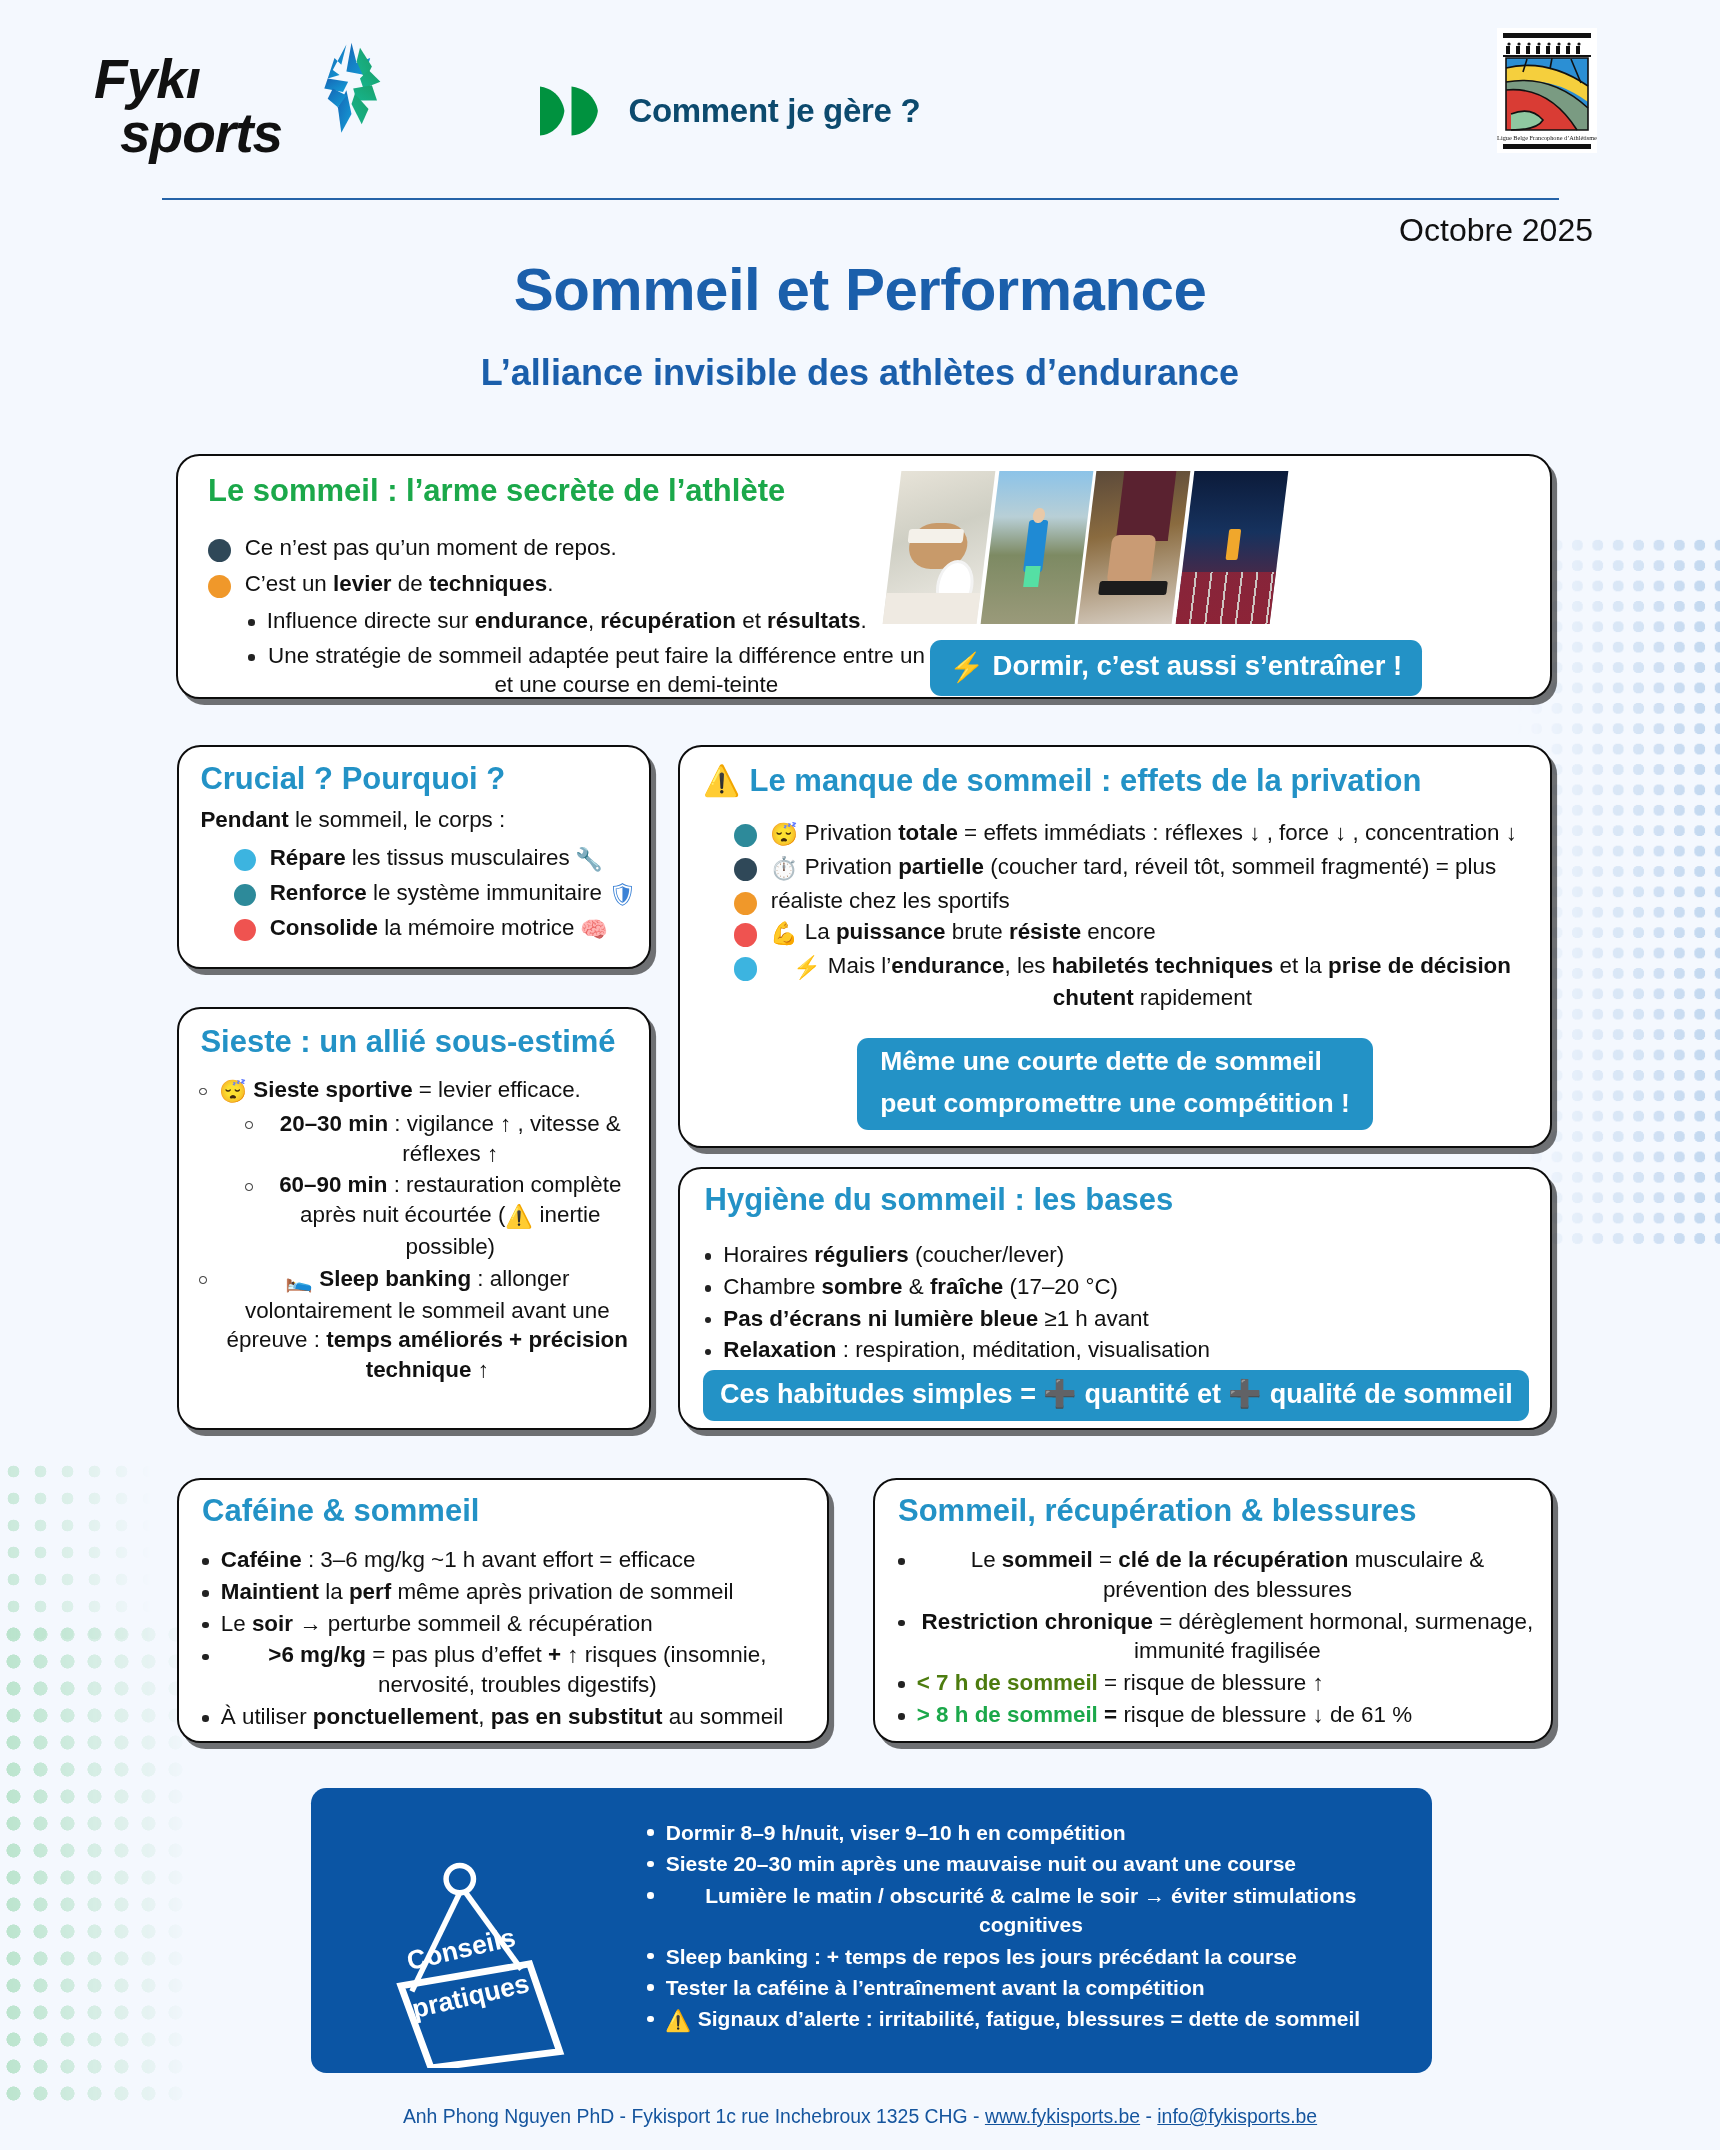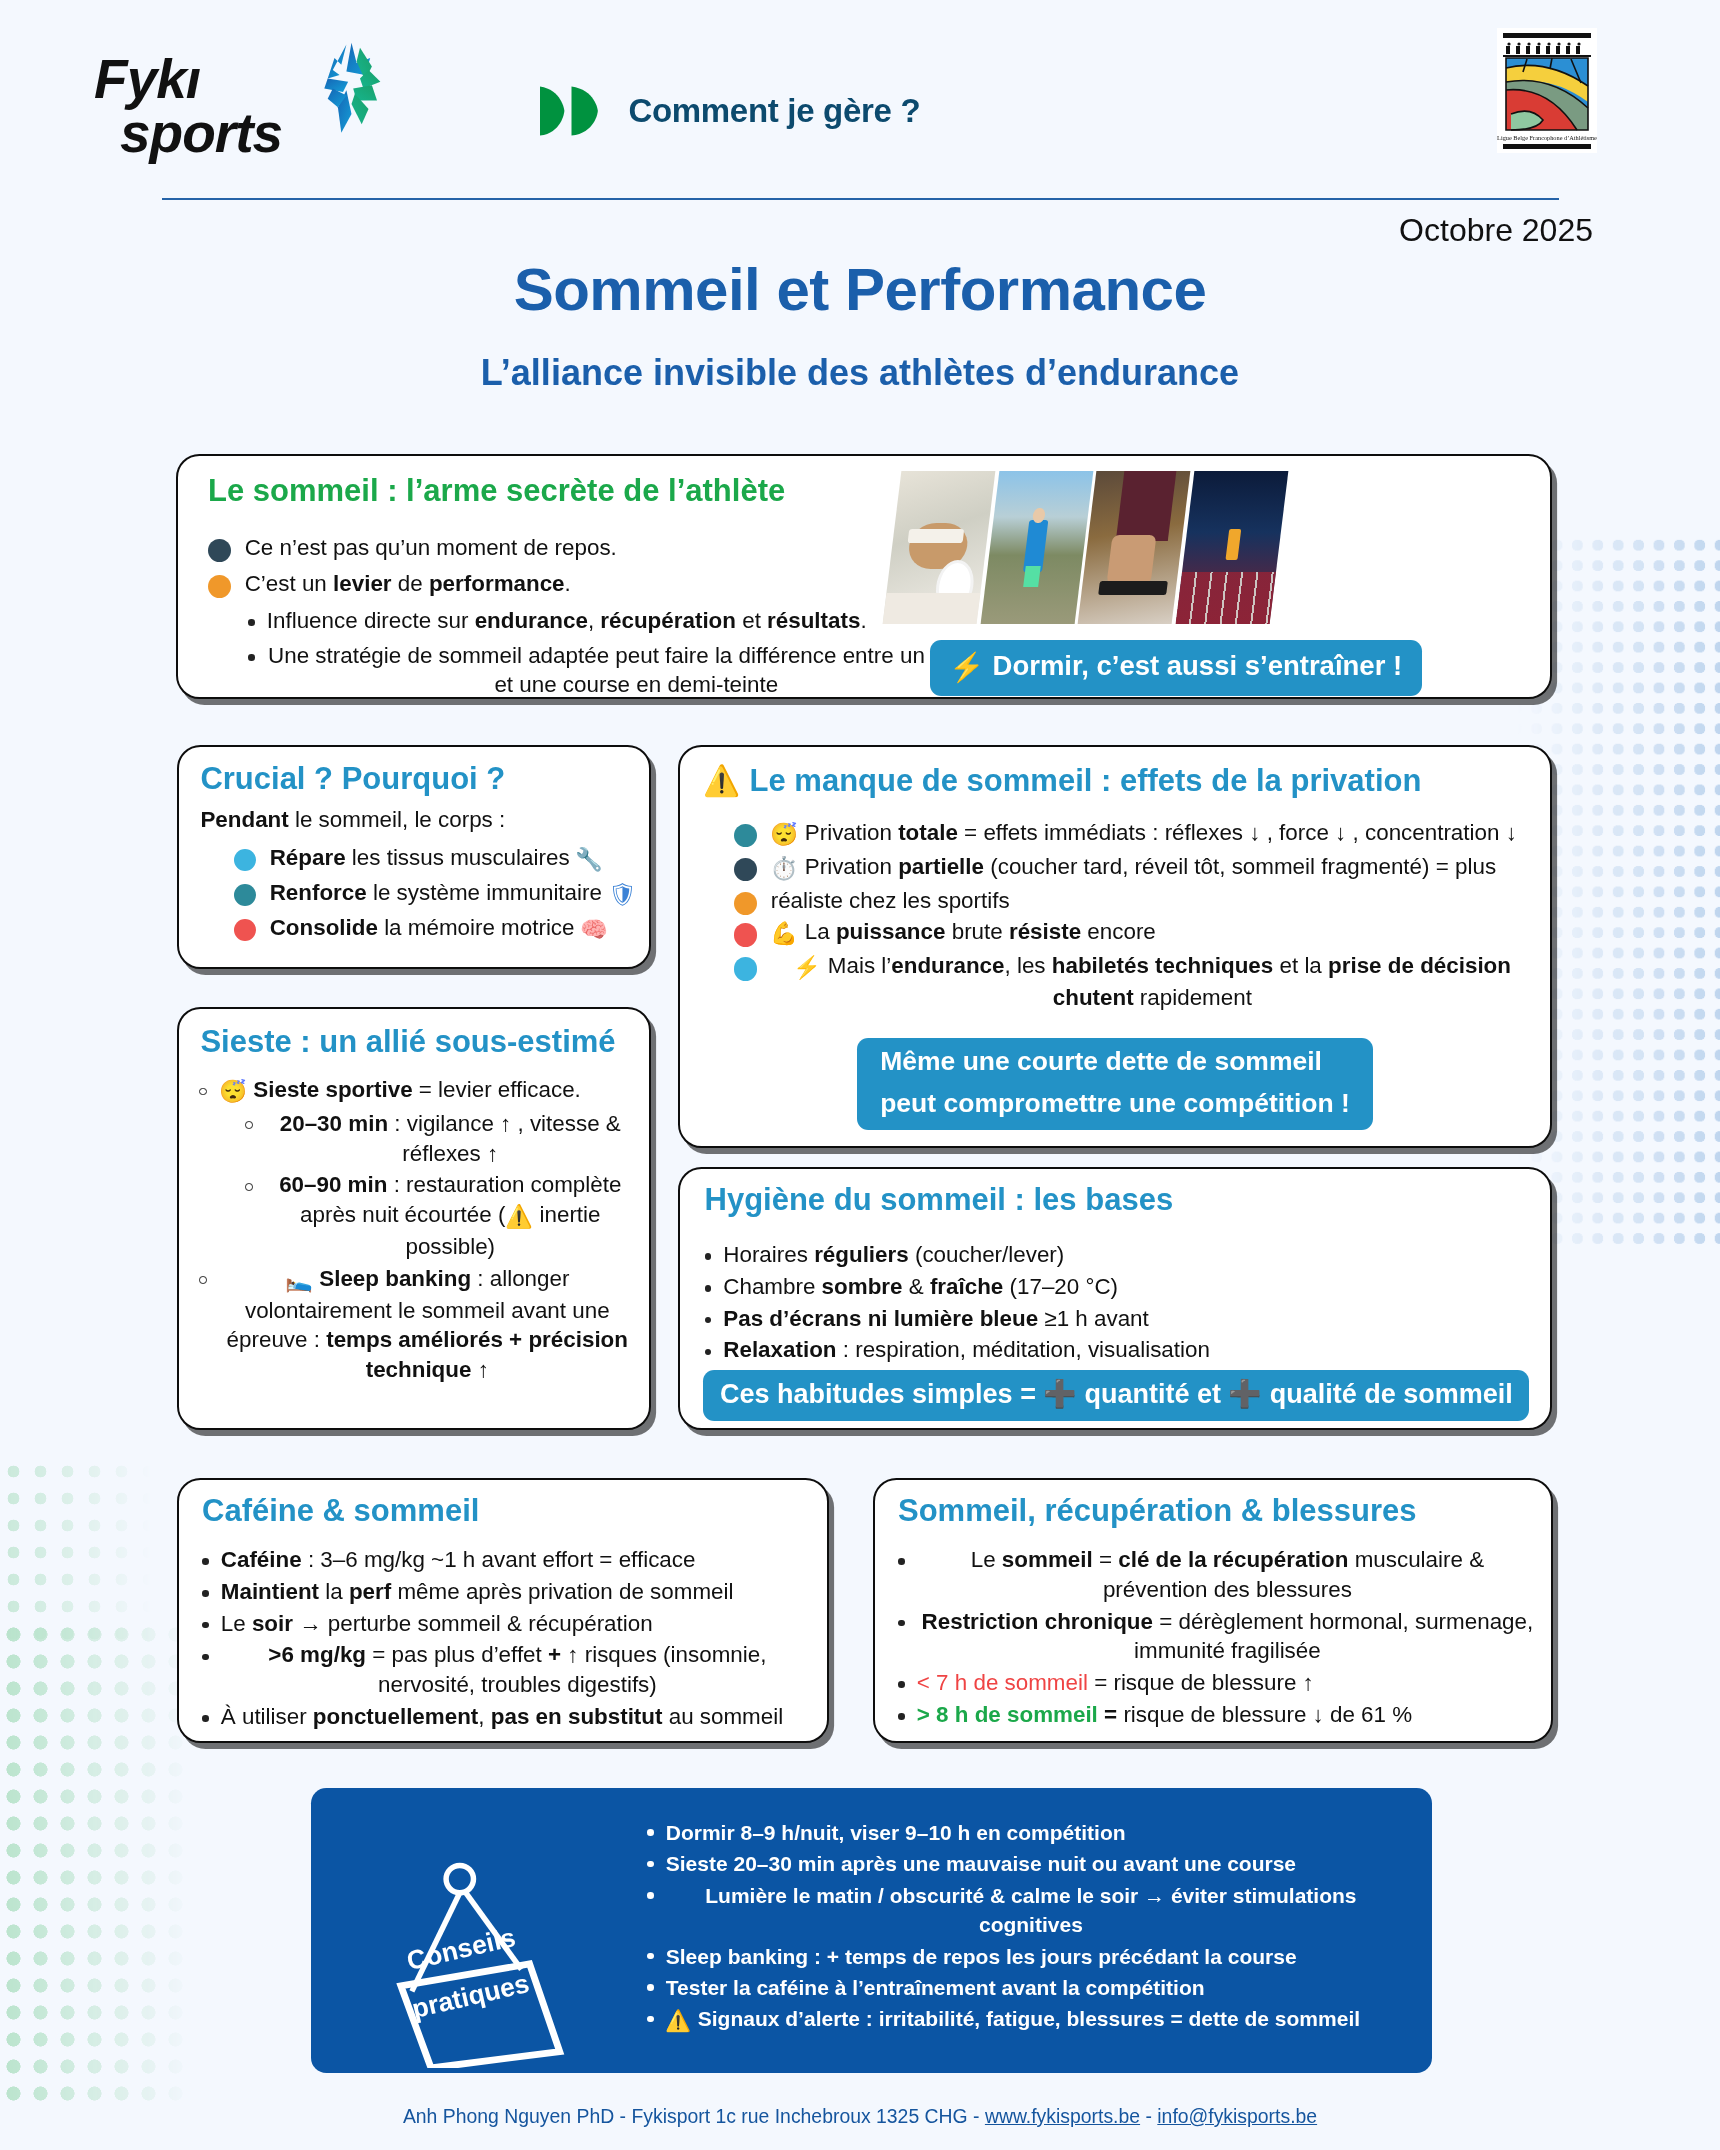--- a/index.html
+++ b/index.html
@@ -251,21 +251,21 @@
   <div class="card" style="left:176px; top:454px; width:1376px; height:245px;">
     <div class="card-title t-green" style="position:absolute;left:30px;top:19.4px;">Le sommeil : l’arme secrète de l’athlète</div>
 
     <div style="position:absolute;left:30px;top:77px;width:816px;">
       <div class="bul" style="margin-bottom:6.1px;">
         <span class="dot dot-lg" style="background:#2f4858;"></span>
         <span>Ce n’est pas qu’un moment de repos.</span>
       </div>
       <div class="bul" style="margin-bottom:7.1px;">
         <span class="dot dot-lg" style="background:#F0982A;"></span>
-        <span>C’est un <b>levier</b> de <b>performance</b>.</span>
+        <span>C’est un <b>levier</b> de <b>techniques</b>.</span>
       </div>
       <div style="padding-left:40px;">
         <div class="bul" style="margin-bottom:5.1px;">
           <span class="dot-sm"></span>
           <span>Influence directe sur <b>endurance</b>, <b>récupération</b> et <b>résultats</b>.</span>
         </div>
         <div class="bul">
           <span class="dot-sm"></span>
           <span style="max-width:739px;">Une stratégie de sommeil adaptée peut faire la différence entre un podium et une course en demi-teinte</span>
         </div>
@@ -442,21 +442,21 @@
       <div class="bul" style="margin-bottom:2px;">
         <span class="dot-sm"></span>
         <span>Le <b>sommeil</b> = <b>clé de la récupération</b> musculaire &amp; prévention des blessures</span>
       </div>
       <div class="bul" style="margin-bottom:2px;">
         <span class="dot-sm"></span>
         <span><b>Restriction chronique</b> = dérèglement hormonal, surmenage, immunité fragilisée</span>
       </div>
       <div class="bul" style="margin-bottom:2px;">
         <span class="dot-sm"></span>
-        <span><span style="color:#ef4444;font-weight:400;">&lt; 7 h de sommeil</span> = risque de blessure ↑</span>
+        <span><span style="color:#4d7c0f;font-weight:700;">&lt; 7 h de sommeil</span> = risque de blessure ↑</span>
       </div>
       <div class="bul">
         <span class="dot-sm"></span>
         <span><span style="color:#1ba84a;font-weight:700;">&gt; 8 h de sommeil</span> <b>=</b> risque de blessure ↓ de 61 %</span>
       </div>
     </div>
   </div>
 
   <div class="tips">
     <svg class="sign" viewBox="0 0 160 160">

